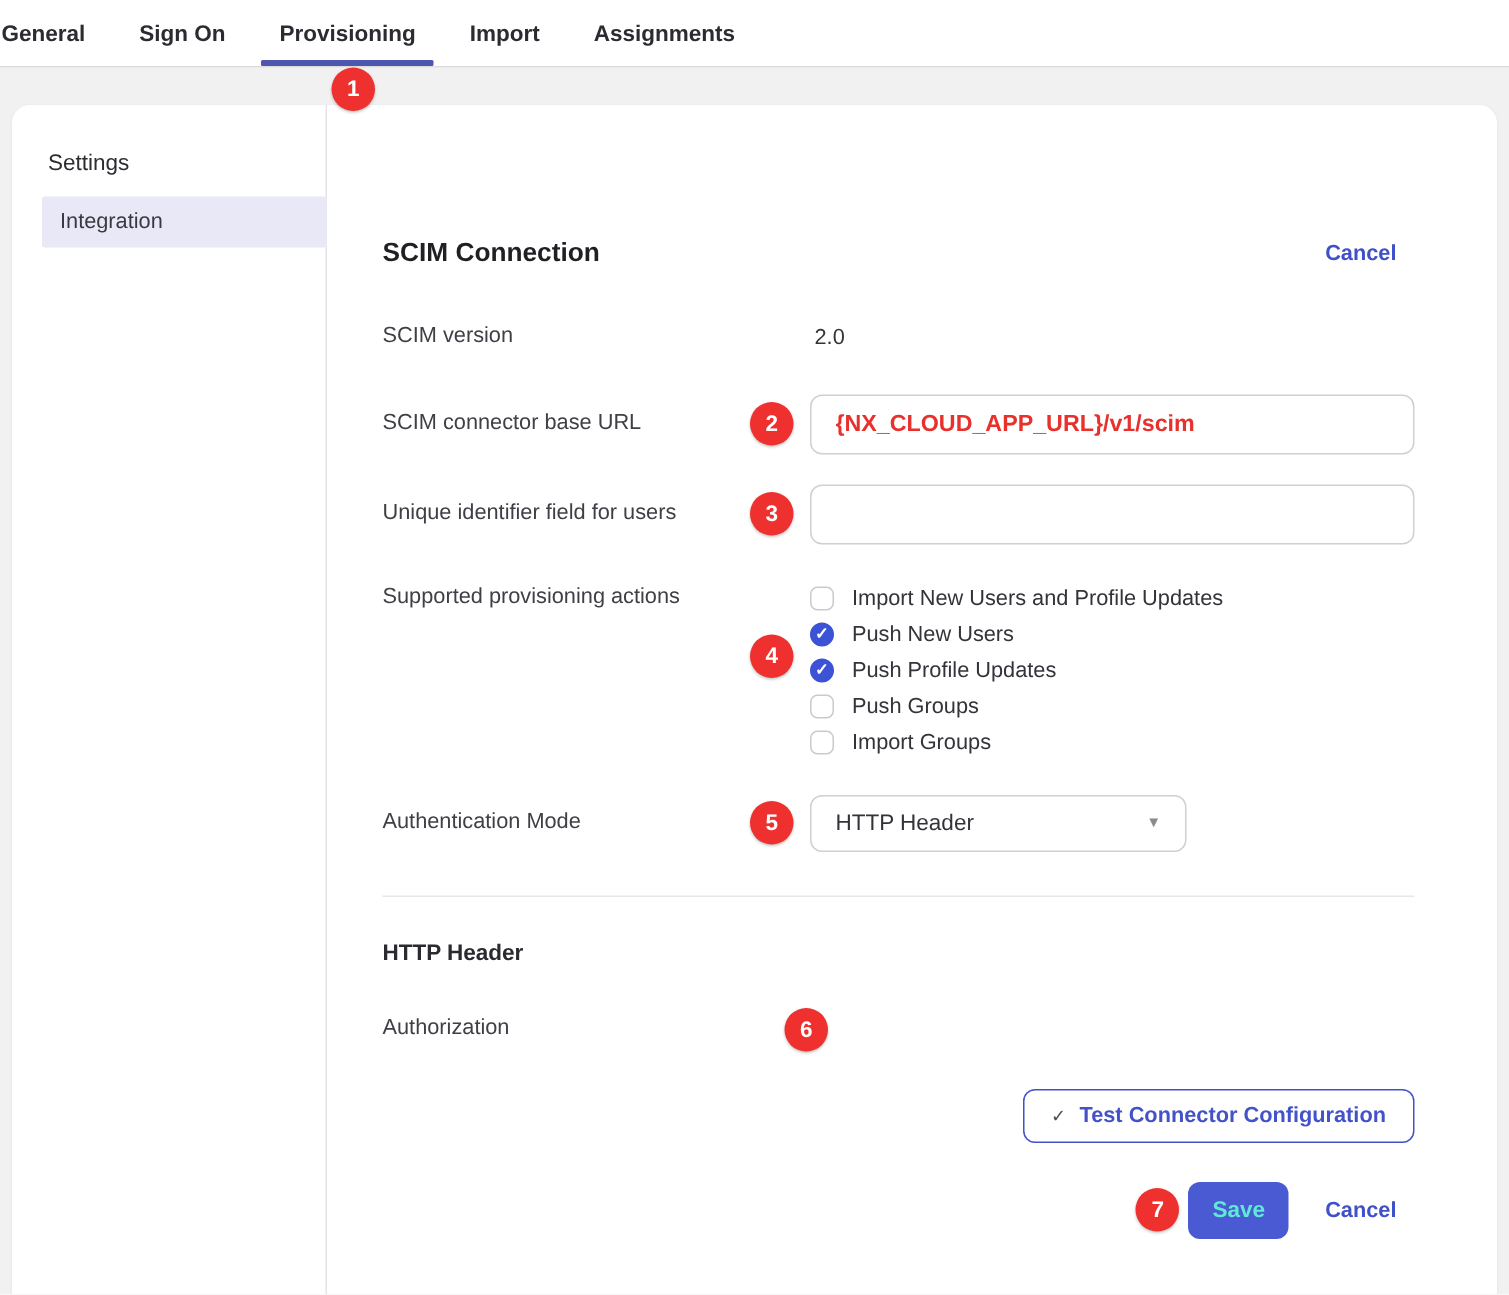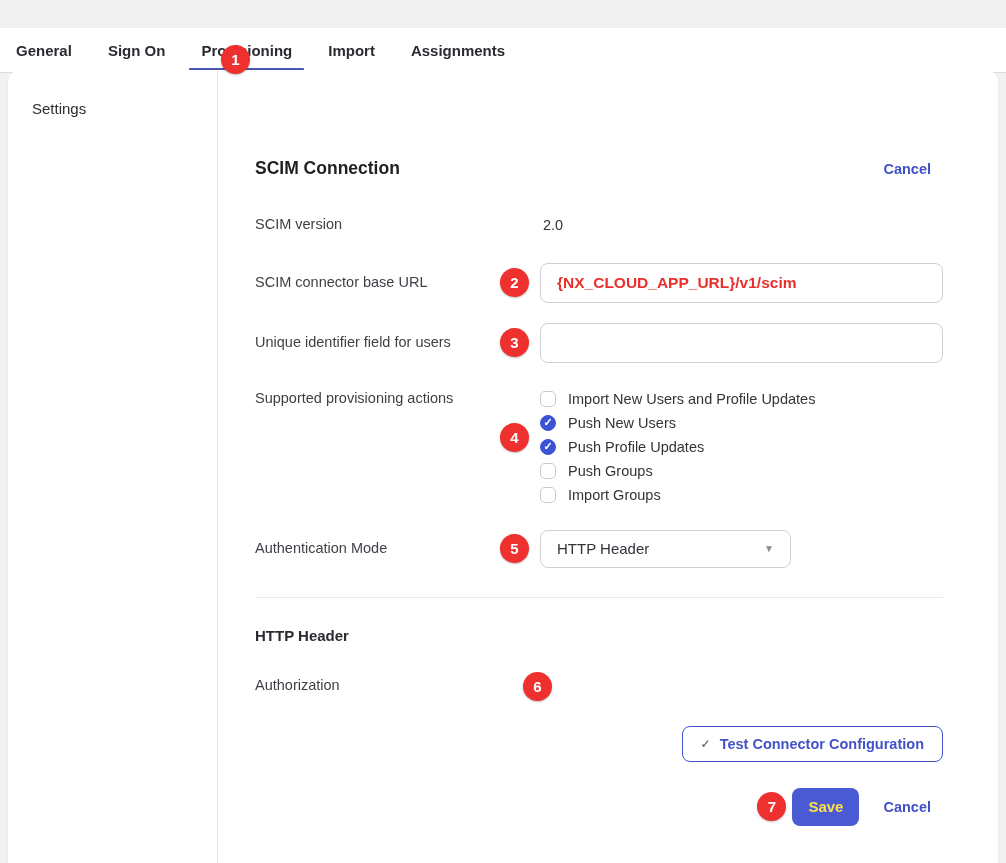--- a/index.html
+++ b/index.html
@@ -9,21 +9,21 @@
     background:#f1f1f2;
     color:#3c3c43;
     overflow:hidden;
     position:relative;
   }
 
   
   .tabbar {
     position:absolute; left:0; top:0; width:1006px; height:45px;
     background:#ffffff; border-bottom:1px solid #dcdcdf;
-    display:flex; align-items:stretch; padding-left:16px;margin-top:28px;
+    display:flex; align-items:stretch; padding-left:1px;
   }
   .tab {
     position:relative; display:flex; align-items:center;
     margin-right:36px; font-size:15px; font-weight:700; color:#2b2b31;
     cursor:pointer; white-space:nowrap;
   }
   .tab.active::after {
     content:""; position:absolute; left:-12px; right:-12px; bottom:0;
     height:4px; background:#4d57ae; border-radius:1px;
   }
@@ -137,41 +137,44 @@
     display:flex; align-items:center; cursor:pointer;
     font-family:"Liberation Sans", sans-serif;
   }
   .test-btn .check-icon { color:#4b4b52; font-size:12px; margin-right:9px; font-weight:400; }
 
   
   .footer-row { display:flex; justify-content:flex-end; align-items:center; }
   .save-btn {
     height:38px; padding:0 16px; margin-left:6px;
     background:#4a5ad2; border:0; border-radius:8px;
-    color:#fde047; font-size:15px; font-weight:700; cursor:pointer;
+    color:#5eead4; font-size:15px; font-weight:700; cursor:pointer;
     font-family:"Liberation Sans", sans-serif;
   }
   .footer-row .link { margin-left:24px; }
 </style>
 </head>
 <body>
 
 <div class="tabbar">
     <div class="tab">General</div>
     <div class="tab">Sign On</div>
     <div class="tab active">Provisioning</div>
     <div class="tab">Import</div>
     <div class="tab">Assignments</div>
   </div>
 <div class="step-badge badge-1">1</div>
 
 <div class="card">
 
   <div class="sidebar">
     <div class="sidebar-heading">Settings</div>
+    <div class="sidebar-item active">
+      <span>Integration</span>
+    </div>
   </div>
 
   <div class="main">
 
     <div class="title-row">
       <div class="panel-title">SCIM Connection</div>
       <a class="link">Cancel</a>
     </div>
 
     <div class="row row-version">

